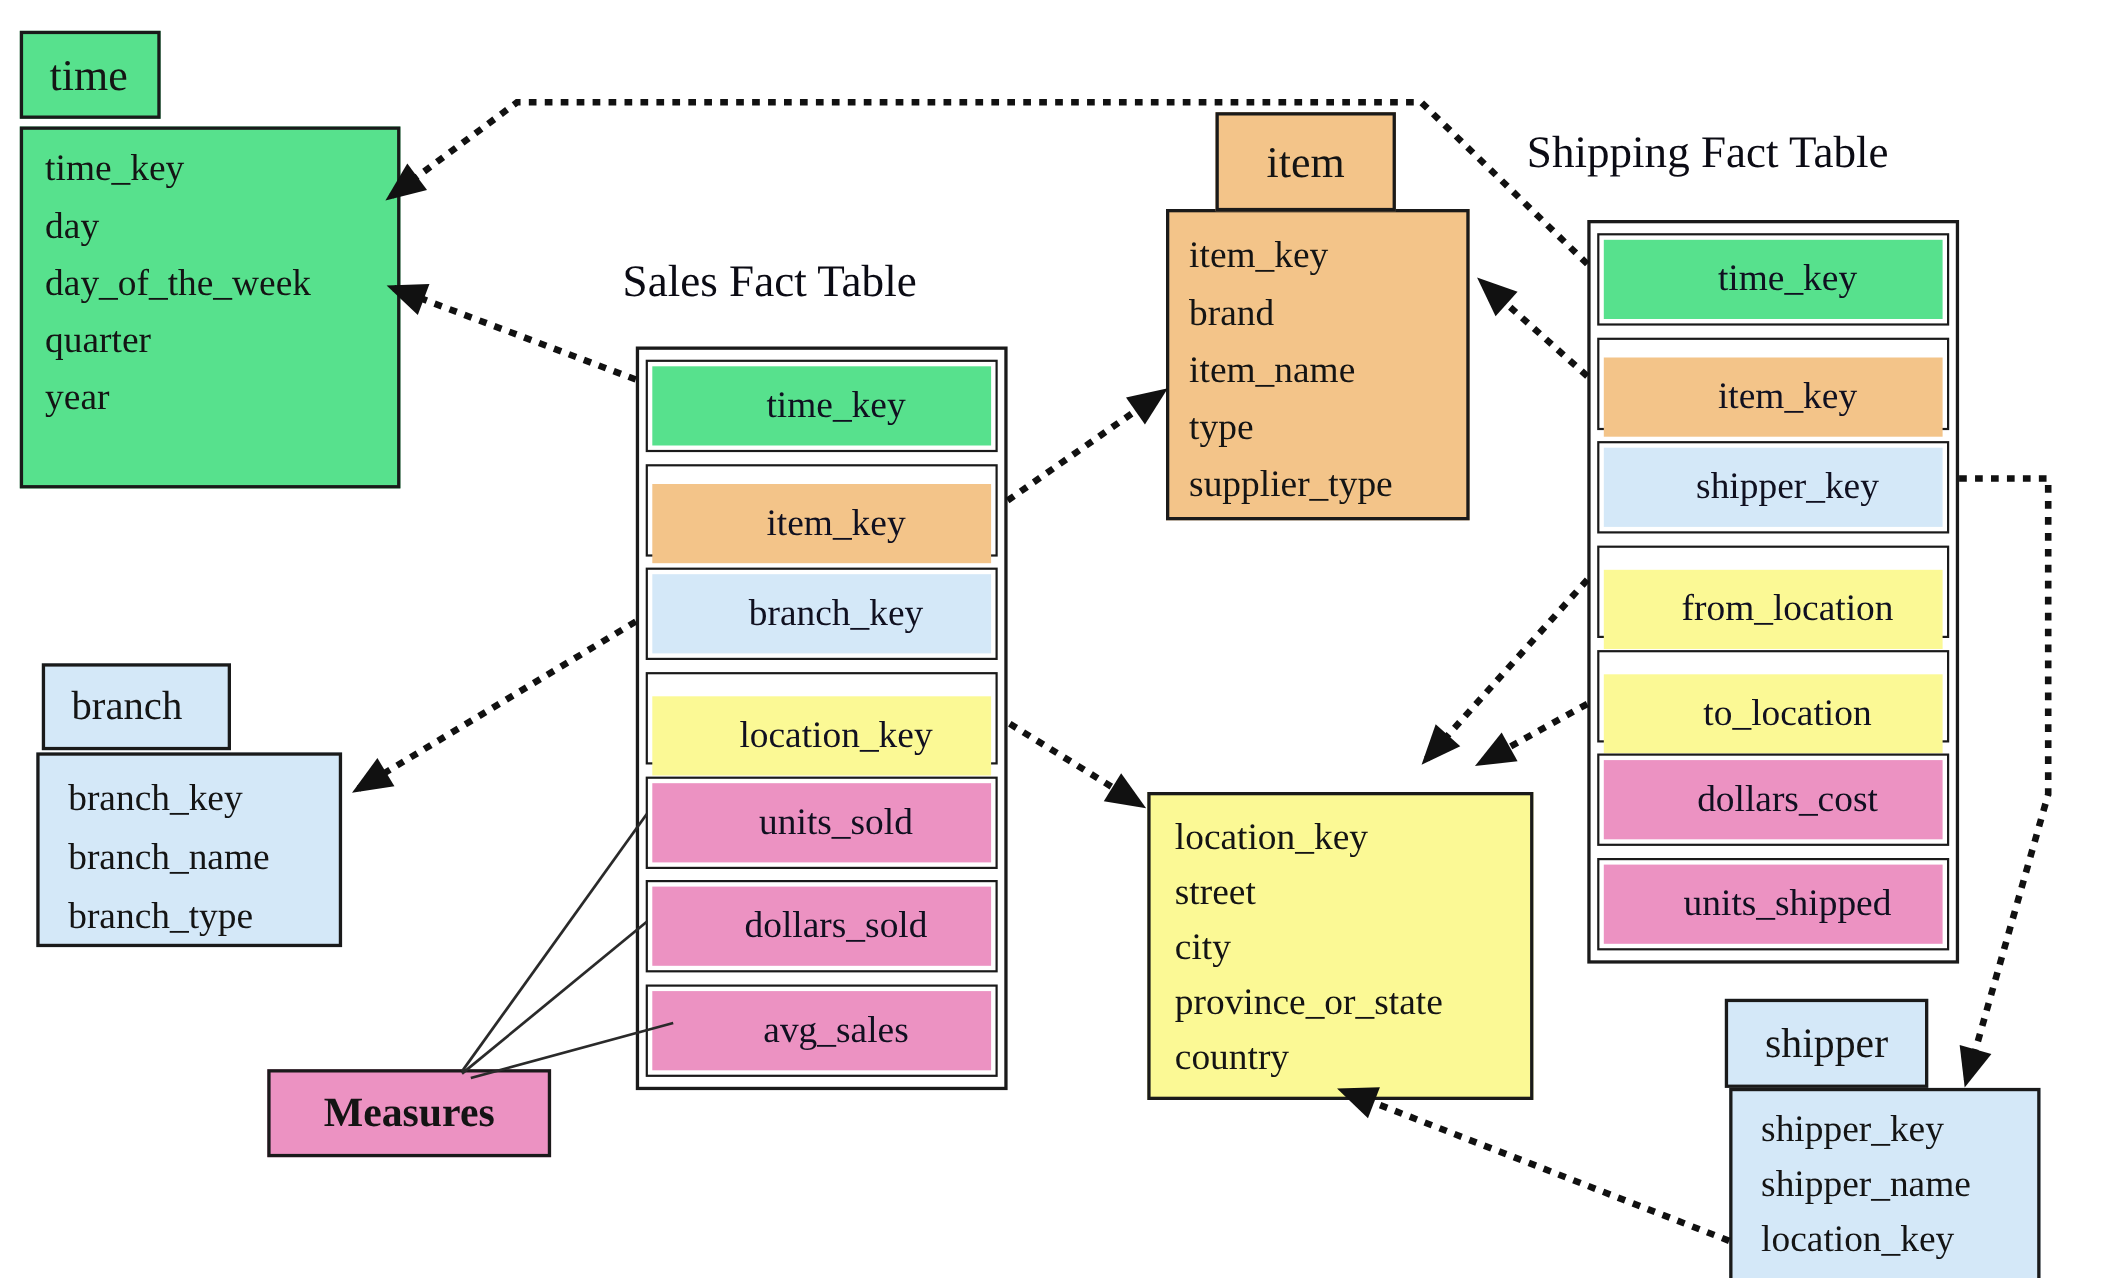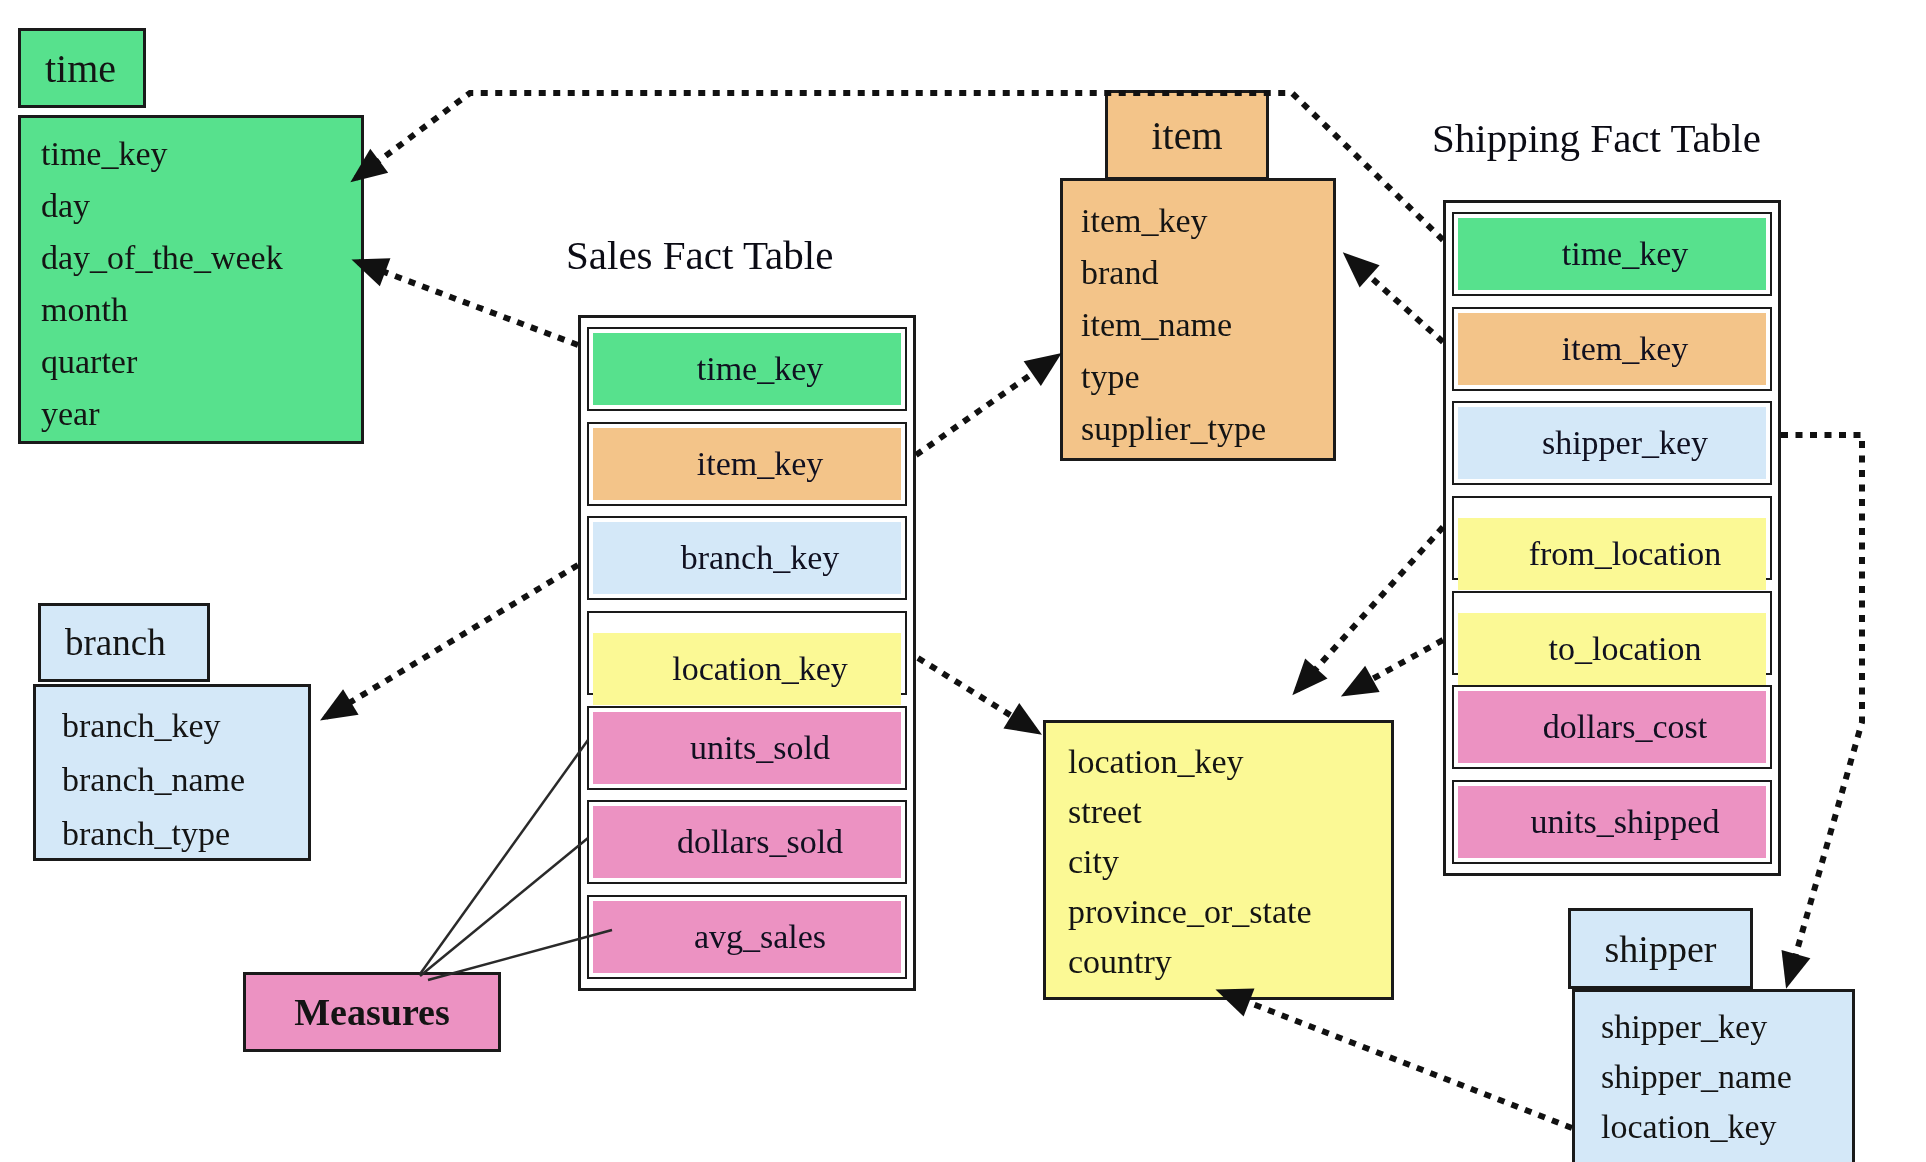--- a/index.html
+++ b/index.html
@@ -32,38 +32,37 @@
   .cell{
     border:2px solid var(--border); background:#fff; box-sizing:border-box;
     height:84px; padding:4px; flex:none;
   }
   .cell-fill{
     width:100%; height:100%; display:flex; align-items:center; justify-content:center;
     font-size:34px; white-space:nowrap; padding-left:26px; box-sizing:border-box;
     color:#101020;
   }
   
-  .bg-green{background:var(--green);} .bg-orange{background:var(--orange);}
+  .bg-green{background:var(--green);} .bg-orange{background:var(--orange);margin-top:12px;}
   .bg-blue{background:var(--blue);}  .bg-yellow{background:var(--yellow);margin-top:16px;}
   .bg-pink{background:var(--pink);}
   svg.overlay{position:absolute; left:0; top:0; z-index:5; pointer-events:none;}
 </style>
 </head>
 <body>
 
 <div class="canvas">
 
   <div class="hdr left bg-green" style="left:18px; top:28px; width:128px; height:80px;">
     <span>time</span>
   </div>
   <div class="dimbody bg-green" style="left:18px; top:115px; width:346px; height:329px; padding:10px 0 0 20px;">
     <div class="attr">time_key</div>
     <div class="attr">day</div>
     <div class="attr">day_of_the_week</div>
-    <div class="attr">month</div>
     <div class="attr">quarter</div>
     <div class="attr">year</div>
   </div>
 
   <div class="hdr left bg-blue" style="left:38px; top:603px; width:172px; height:79px; font-size:37px;">
     <span>branch</span>
   </div>
   <div class="dimbody bg-blue" style="left:33px; top:684px; width:278px; height:177px; padding:12px 0 0 26px; line-height:54px;">
     <div class="attr">branch_key</div>
     <div class="attr">branch_name</div>
@@ -120,21 +119,21 @@
       <div class="cell-fill bg-pink">units_sold</div>
       </div>
     <div class="cell">
       <div class="cell-fill bg-pink">dollars_sold</div>
       </div>
     <div class="cell">
       <div class="cell-fill bg-pink">avg_sales</div>
       </div>
   </div>
 
-  <div class="title" style="left:1432px; top:114px;">Shipping Fact Table</div>
+  <div class="title" style="left:1388px; top:114px;">Shipping Fact Table</div>
   <div class="fact" style="left:1443px; top:200px; width:338px; height:676px;">
     <div class="cell">
       <div class="cell-fill bg-green">time_key</div>
       </div>
     <div class="cell">
       <div class="cell-fill bg-orange">item_key</div>
       </div>
     <div class="cell">
       <div class="cell-fill bg-blue">shipper_key</div>
       </div>

